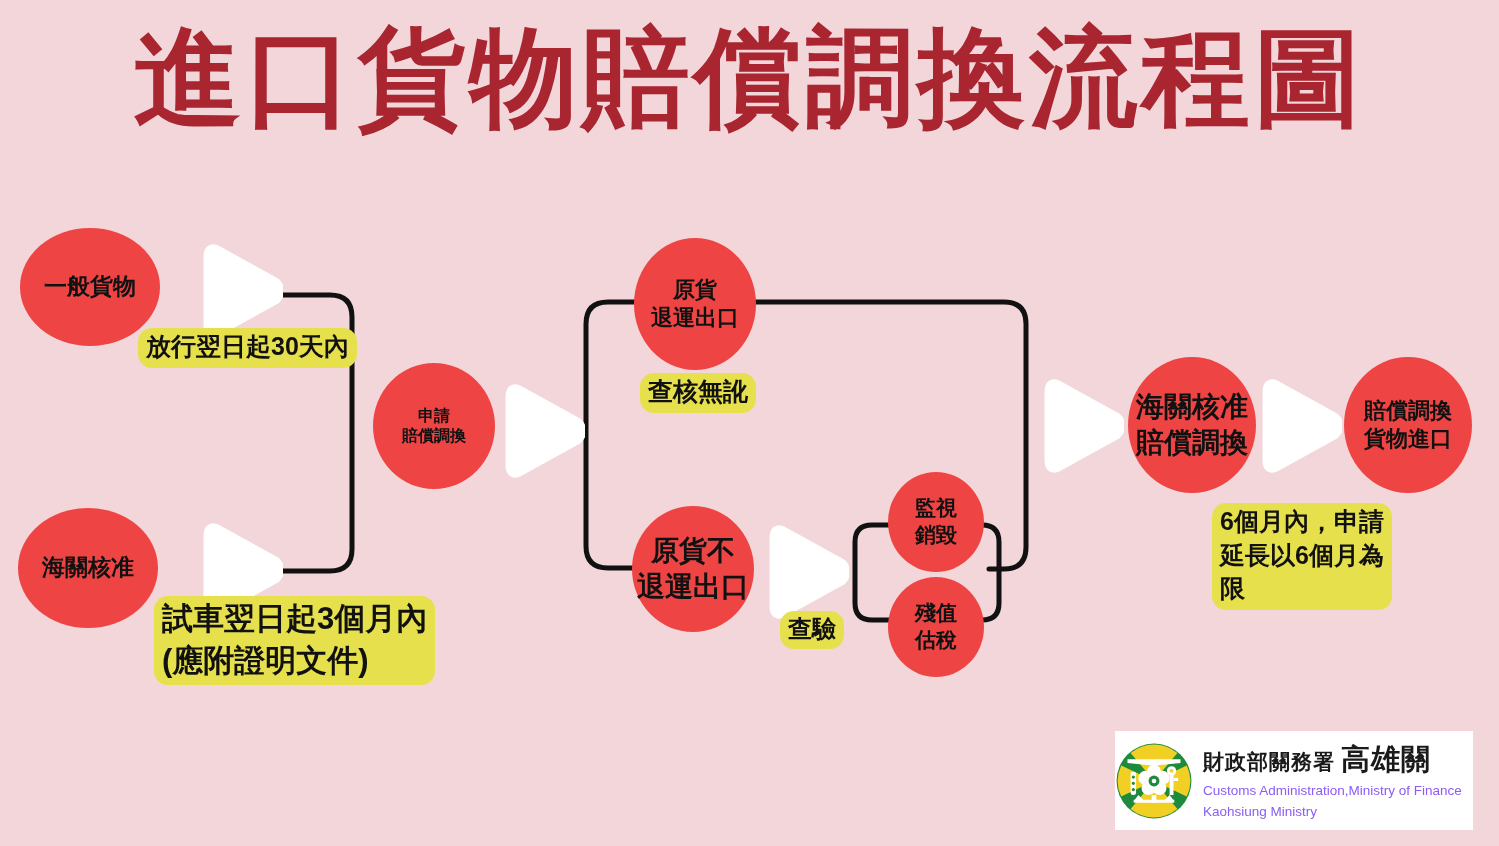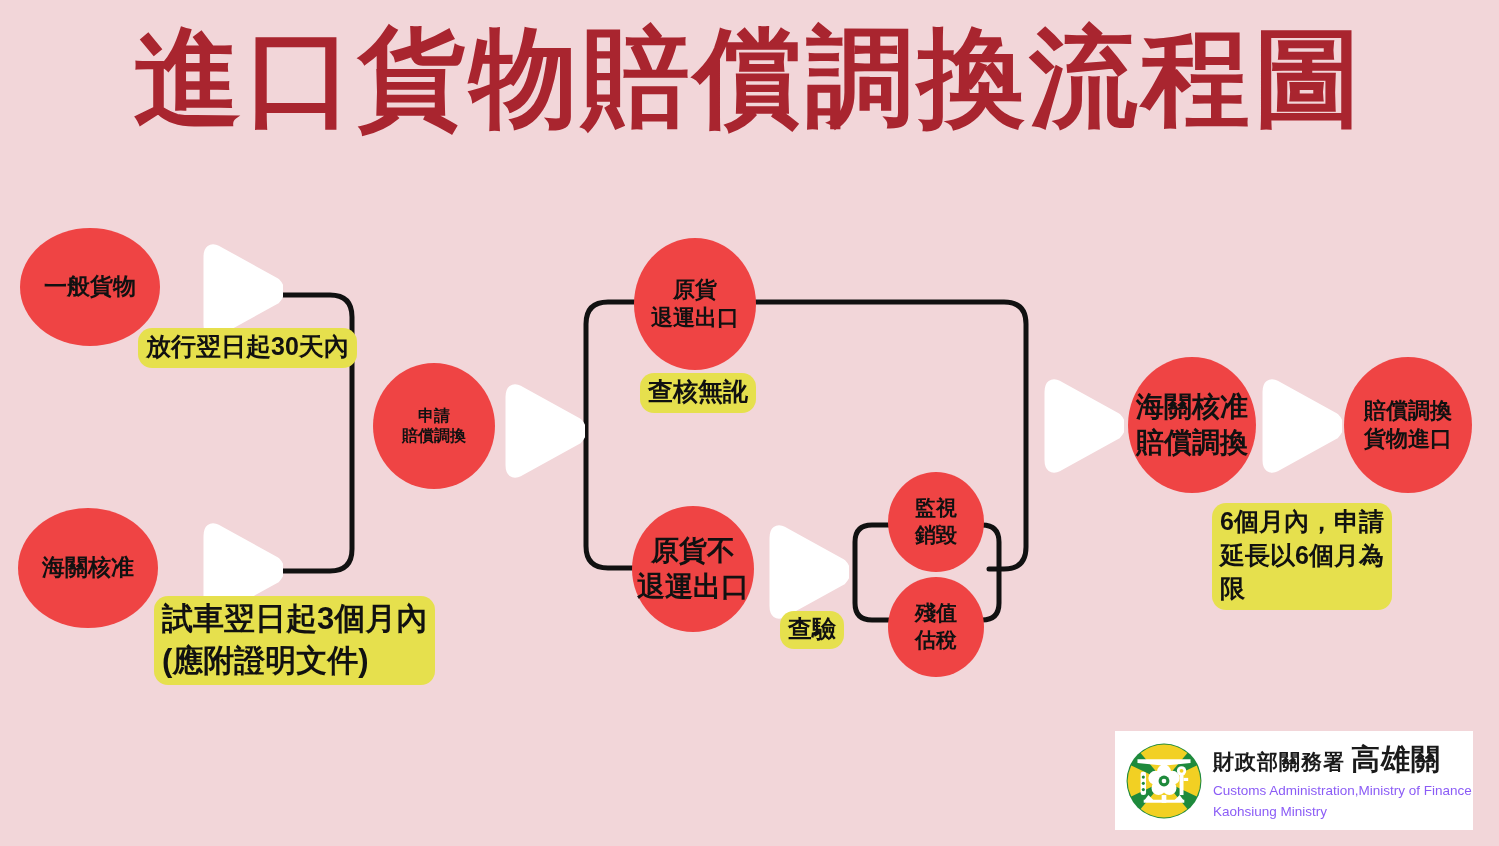--- a/index.html
+++ b/index.html
@@ -83,21 +83,20 @@
   
   .logo-box {
     position: absolute;
     left: 1115px;
     top: 731px;
     width: 358px;
     height: 99px;
     background: #FFFFFF;
     display: flex;
     align-items: center;
-    padding-left: 10px;
     z-index: 6;
   }
   .logo-emblem { width: 78px; height: 78px; flex: 0 0 78px; }
   .logo-text { margin-left: 10px; }
   .logo-cn {
     display: flex;
     align-items: baseline;
     color: #1a1a1a;
     font-weight: 700;
     white-space: nowrap;

